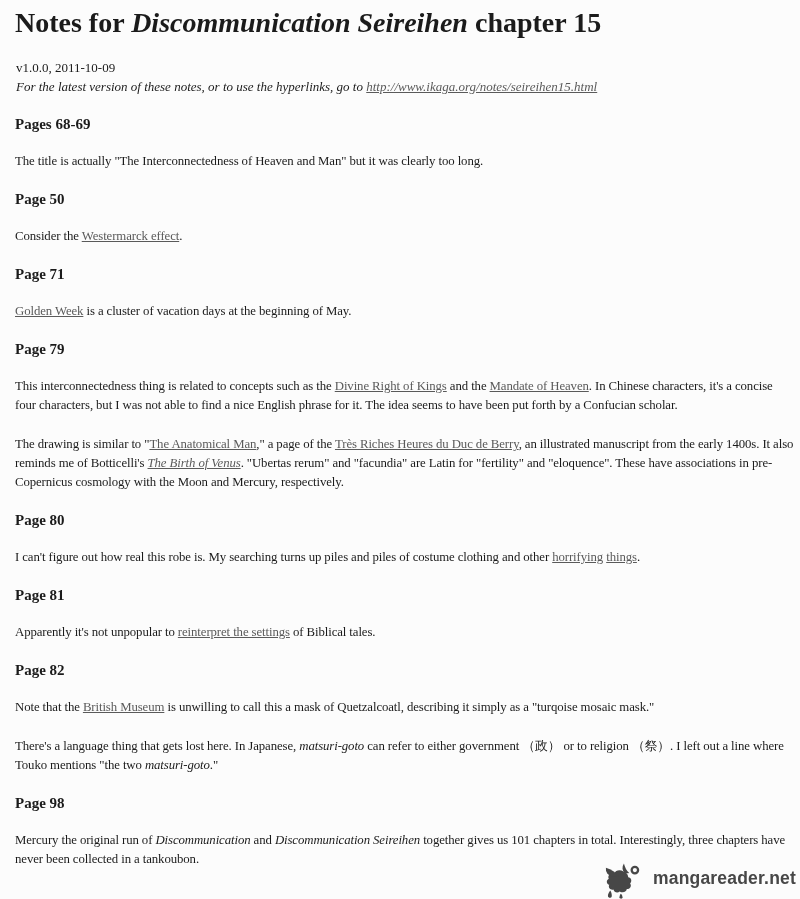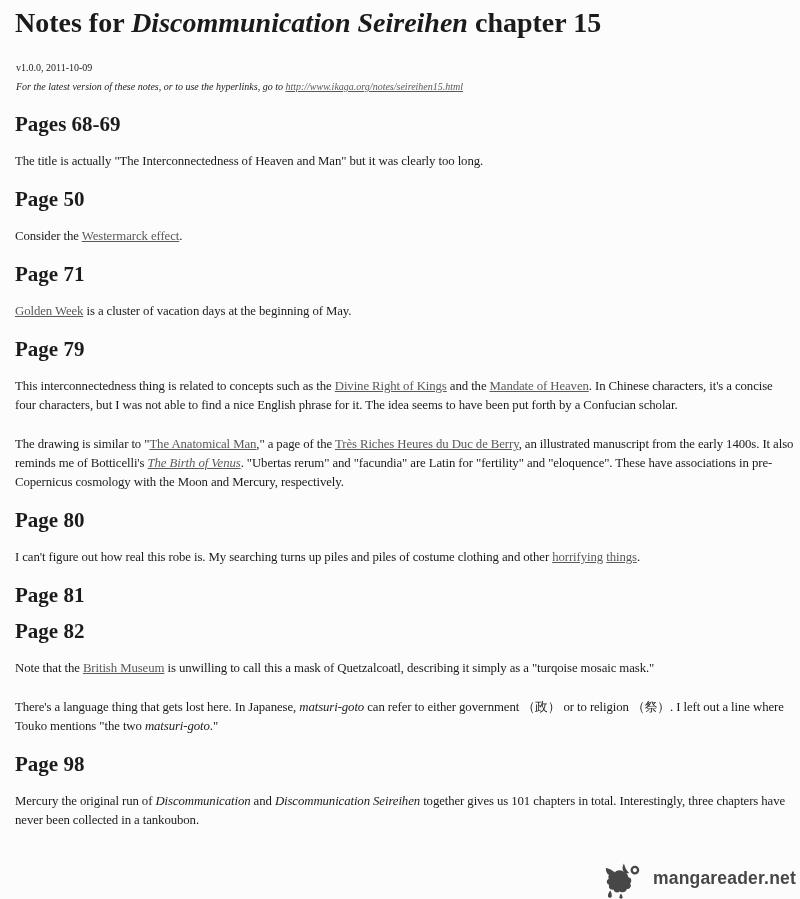--- a/index.html
+++ b/index.html
@@ -10,25 +10,25 @@
     width:800px;height:899px;overflow:hidden;position:relative;
     background:var(--bg);color:var(--text);
     font-family:"Liberation Serif","DejaVu Serif",serif;
   }
   main{padding:0 6px 0 15px;}
   h1.title{
     font-size:28px;line-height:31px;font-weight:bold;
     margin:7px 0 20px 0;letter-spacing:0;
   }
   p.meta{
-    font-size:10px;line-height:19px;margin:0 0 20px 1px;
+    font-size:13px;line-height:19px;margin:0 0 20px 1px;
   }
   p.meta .line{display:block;}
   h3.sec-h{
-    font-size:21px;line-height:17px;font-weight:bold;
+    font-size:15px;line-height:17px;font-weight:bold;
     margin:0 0 19px 0;
   }
   p.body{
     font-size:12.8px;line-height:19px;margin:0 0 20px 0;
     letter-spacing:-0.1px;
   }
   .it{font-style:italic;}
   a.lnk{color:var(--link);text-decoration:underline;cursor:pointer;}
   .watermark{
     position:absolute;right:4px;bottom:3px;
@@ -74,20 +74,21 @@
     <p class="body"><span>The drawing is similar to "</span><a href="#" class="lnk">The Anatomical Man</a><span>," a page of the </span><a href="#" class="lnk">Très Riches Heures du Duc de Berry</a><span>, an illustrated manuscript from the early 1400s. It also reminds me of Botticelli's </span><a href="#" class="lnk it">The Birth of Venus</a><span>. "Ubertas rerum" and "facundia" are Latin for "fertility" and "eloquence". These have associations in pre-Copernicus cosmology with the Moon and Mercury, respectively.</span></p>
   </section>
 
   <section>
     <h3 class="sec-h">Page 80</h3>
     <p class="body"><span>I can't figure out how real this robe is. My searching turns up piles and piles of costume clothing and other </span><a href="#" class="lnk">horrifying</a><span> </span><a href="#" class="lnk">things</a><span>.</span></p>
   </section>
 
   <section>
     <h3 class="sec-h">Page 81</h3>
+    <p class="body"><span>Apparently it's not unpopular to </span><a href="#" class="lnk">reinterpret the settings</a><span> of Biblical tales.</span></p>
   </section>
 
   <section>
     <h3 class="sec-h">Page 82</h3>
     <p class="body"><span>Note that the </span><a href="#" class="lnk">British Museum</a><span> is unwilling to call this a mask of Quetzalcoatl, describing it simply as a "turqoise mosaic mask."</span></p>
     <p class="body"><span>There's a language thing that gets lost here. In Japanese, </span><span class="it">matsuri-goto</span><span> can refer to either government （政） or to religion （祭）. I left out a line where Touko mentions "the two </span><span class="it">matsuri-goto</span><span>."</span></p>
   </section>
 
   <section>
     <h3 class="sec-h">Page 98</h3>

